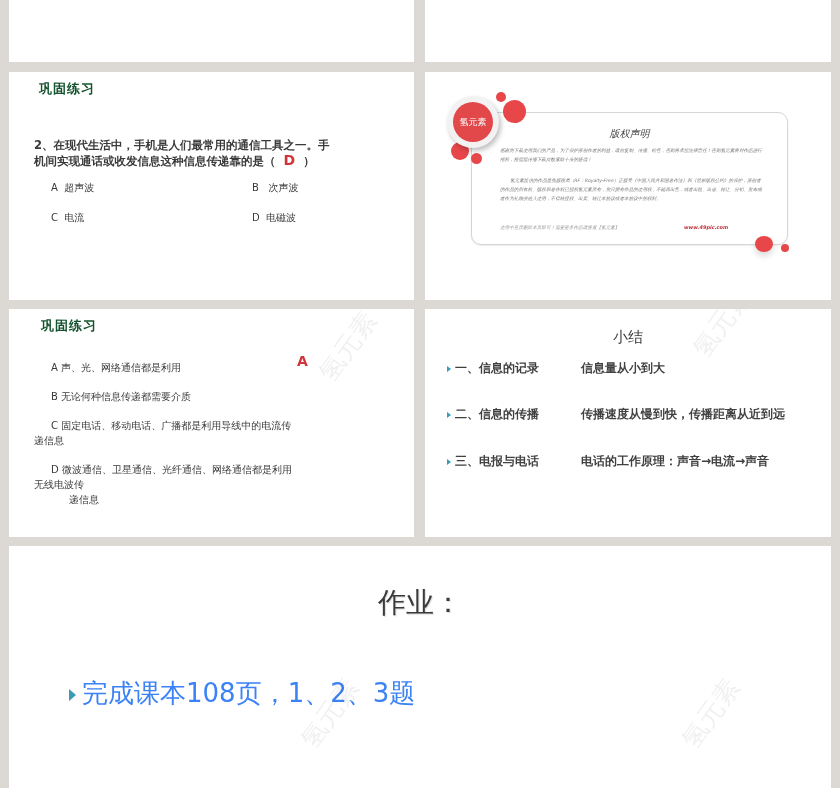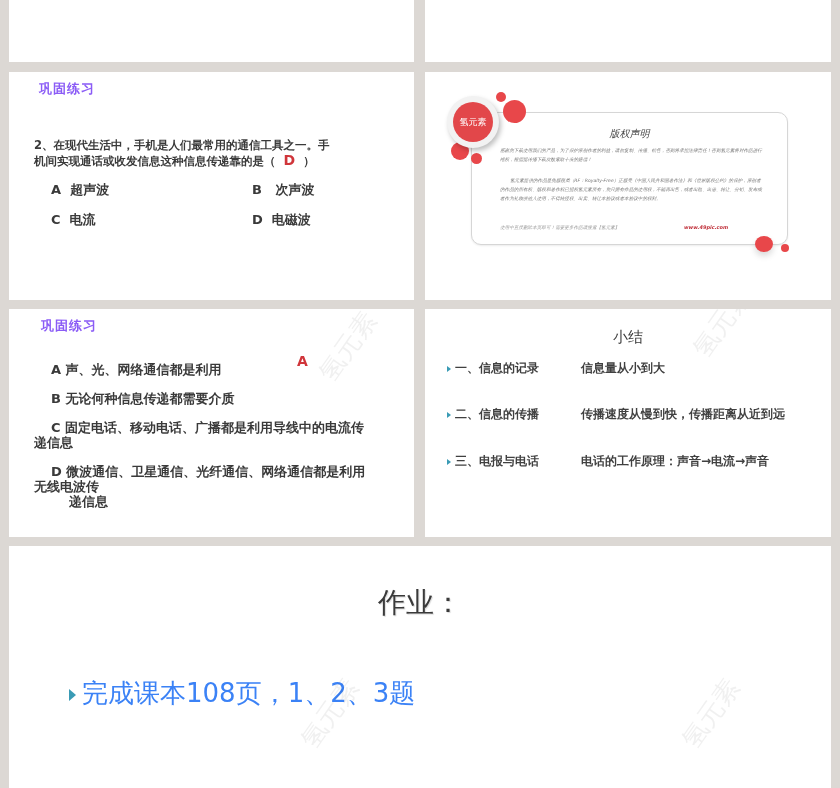--- a/index.html
+++ b/index.html
@@ -15,23 +15,23 @@
     }
     #s-top-left  { left: 9px;   top: 0;     width: 405px; height: 62px; }
     #s-top-right { left: 425px; top: 0;     width: 406px; height: 62px; }
     #s-q2        { left: 9px;   top: 72px;  width: 405px; height: 228px; }
     #s-copyright { left: 425px; top: 72px;  width: 406px; height: 228px; }
     #s-q3        { left: 9px;   top: 309px; width: 405px; height: 228px; }
     #s-summary   { left: 425px; top: 309px; width: 406px; height: 228px; }
     #s-homework  { left: 9px;   top: 546px; width: 822px; height: 242px; }
 
     .abs { position: absolute; white-space: nowrap; }
-    .red-title { color: #8b5cf6; font-size: 13px; font-weight: bold; letter-spacing: 1px; }
+    .red-title { color: #14532d; font-size: 13px; font-weight: bold; letter-spacing: 1px; }
     .q-text { font-size: 11.5px; color: #3a3a3a; line-height: 15px; font-weight: bold; }
-    .opt { font-size: 13px; color: #3a3a3a; font-weight: bold; }
+    .opt { font-size: 10px; color: #3a3a3a; font-weight: normal; }
     .answer { color: #d0353a; font-size: 14px; font-weight: bold; }
 
     
     .cp-card {
       position: absolute; left: 46px; top: 40px; width: 315px; height: 131px;
       border: 1px solid #d6d6d6; border-radius: 10px; background: #fff;
       box-shadow: 0 1px 2px rgba(0,0,0,0.08);
       font-style: italic;
     }
     .cp-title { position: absolute; left: 0; right: 0; top: 14px; text-align: center; font-size: 10px; color: #444; }

